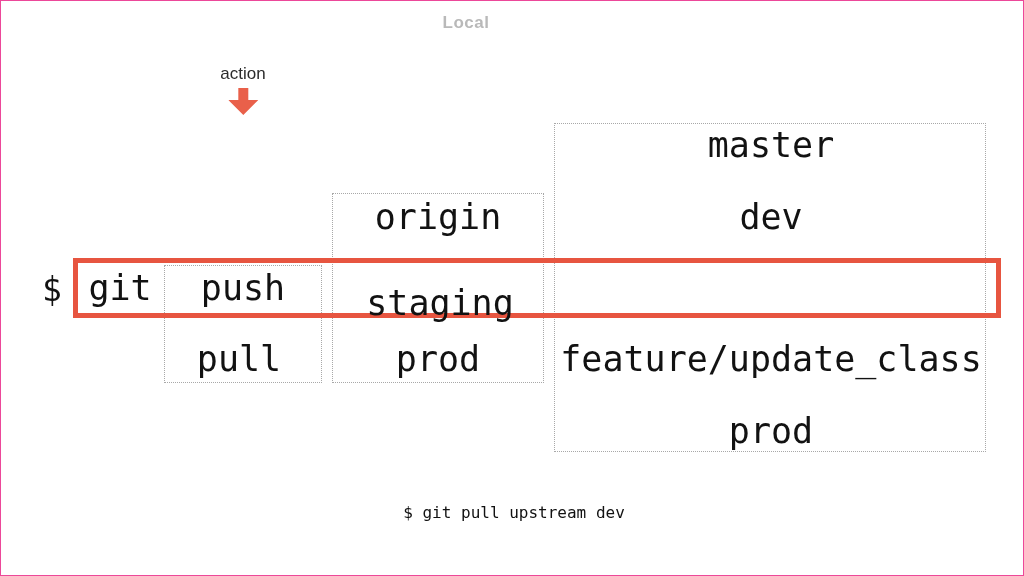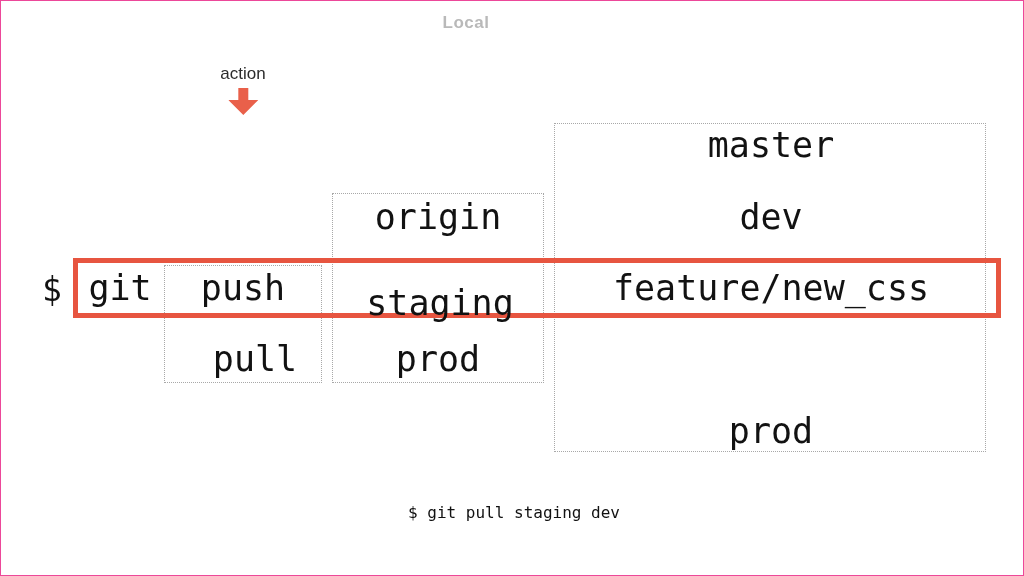--- a/index.html
+++ b/index.html
@@ -125,26 +125,26 @@
   <div class="dotted-box box-remotes"></div>
   <div class="dotted-box box-branches"></div>
 
   <div class="highlight-box"></div>
 
   <div class="prompt">$</div>
 
   <div class="mono-cell bold" style="left:119px; top:287px;">git</div>
 
   <div class="mono-cell bold" style="left:242px; top:287px;">push</div>
-  <div class="mono-cell" style="left:254px; top:358px;">pull</div>
+  <div class="mono-cell" style="left:238px; top:358px;">pull</div>
 
   <div class="mono-cell" style="left:437px; top:216px;">origin</div>
   <div class="mono-cell bold" style="left:439px; top:287px;margin-top:15px;">staging</div>
   <div class="mono-cell" style="left:437px; top:358px;">prod</div>
 
   <div class="mono-cell" style="left:770px; top:144px;">master</div>
   <div class="mono-cell" style="left:770px; top:216px;">dev</div>
-  <div class="mono-cell bold" style="left:770px; top:287px;">feature/new_css</div>
+  <div class="mono-cell" style="left:770px; top:358px;">feature/update_class</div>
   <div class="mono-cell" style="left:770px; top:430px;">prod</div>
 
-  <div class="caption">$ git pull staging dev</div>
+  <div class="caption">$ git pull upstream dev</div>
 
 </div>
 
 </body></html>

